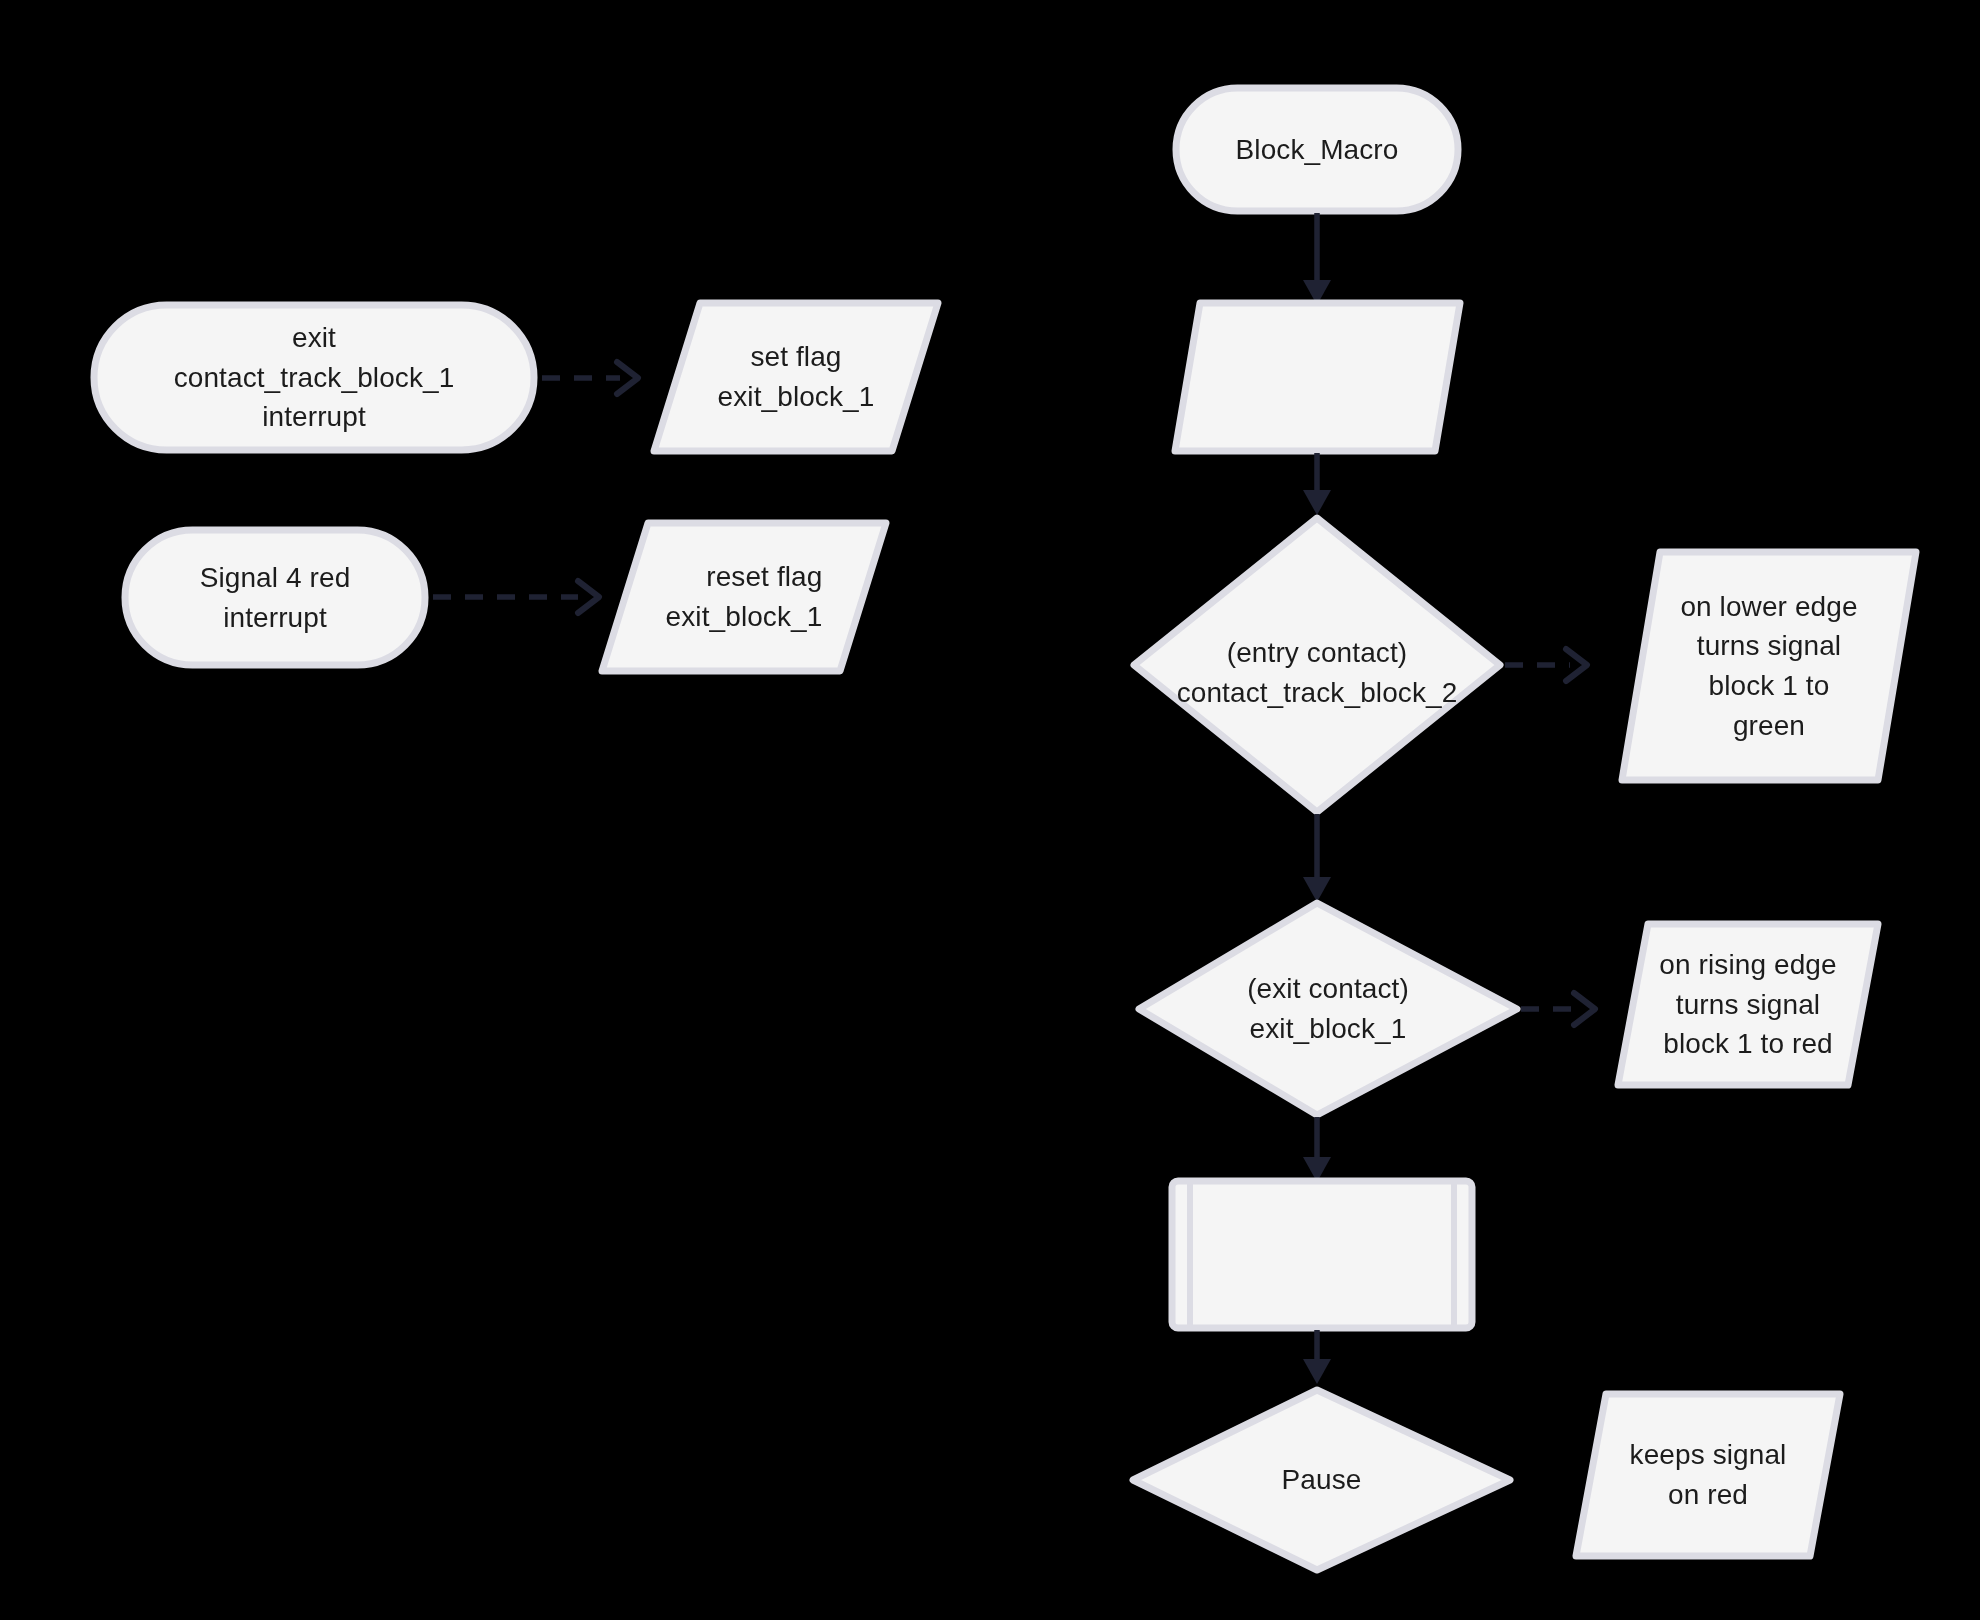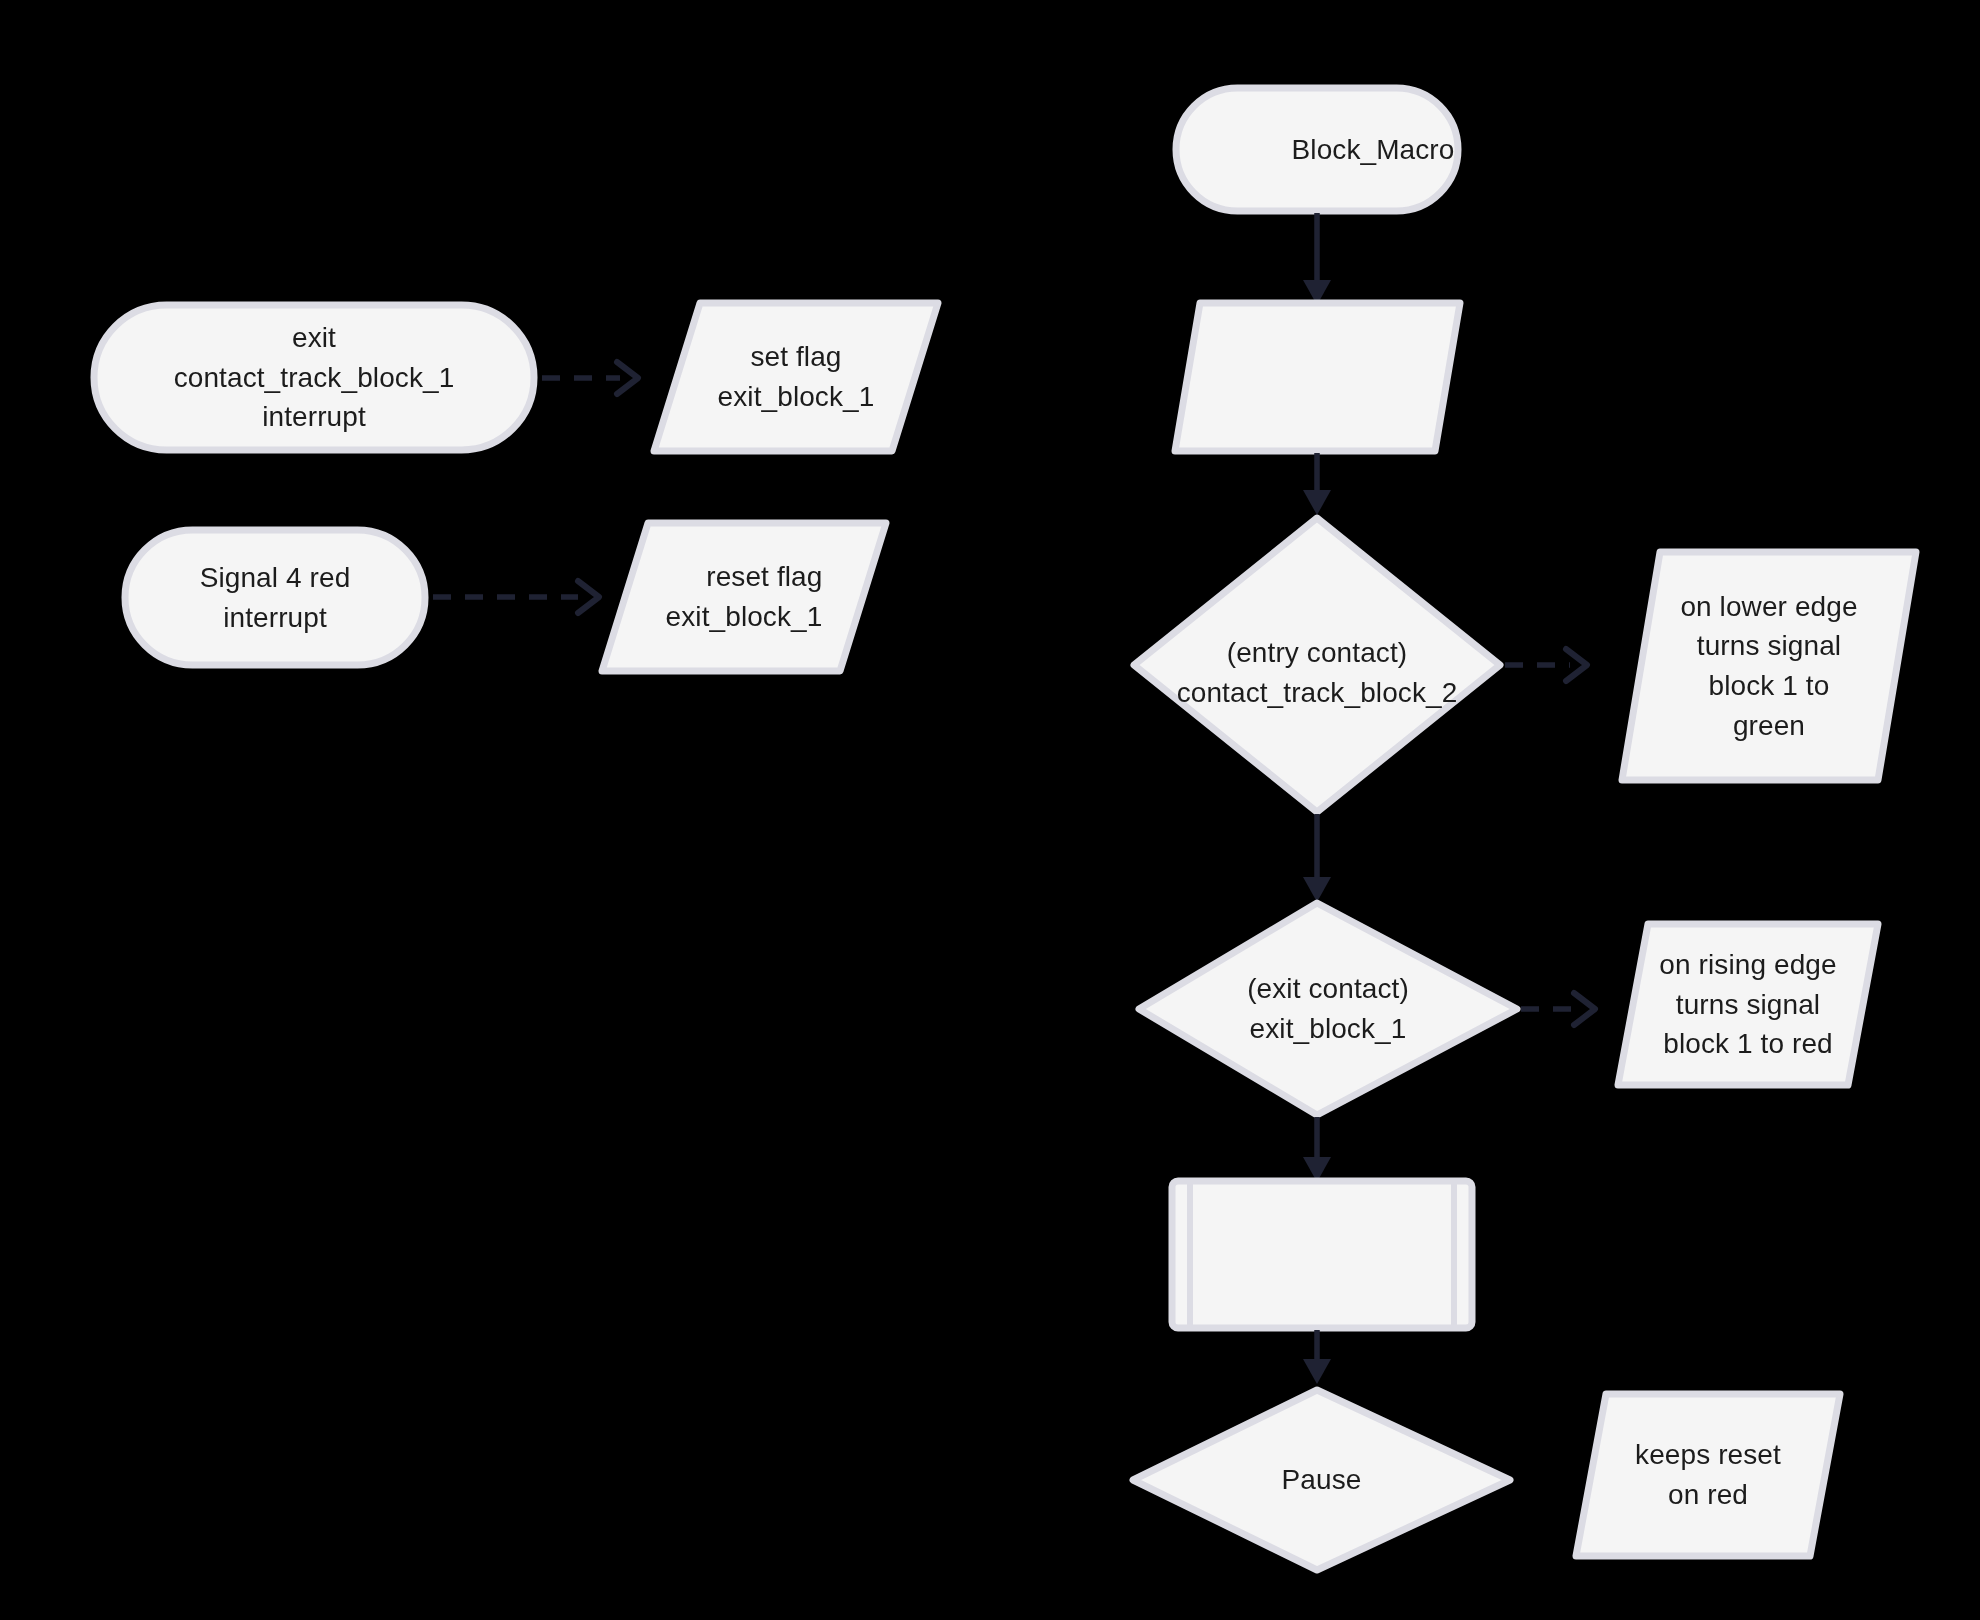--- a/index.html
+++ b/index.html
@@ -138,37 +138,37 @@
 
   <div class="node-label" style="left:654px; top:303px; width:284px; height:148px;">set flag
 exit_block_1</div>
 
   <div class="node-label" style="left:125px; top:530px; width:300px; height:135px;">Signal 4 red
 interrupt</div>
 
   <div class="node-label" style="left:602px; top:523px; width:284px; height:148px;text-align:right;">reset flag
 exit_block_1</div>
 
-  <div class="node-label" style="left:1232px; top:88px; width:282px; height:123px;text-align:right;">Block_Macro</div>
+  <div class="node-label" style="left:1176px; top:88px; width:282px; height:123px;text-align:right;">Block_Macro</div>
 
 
   <div class="node-label" style="left:1134px; top:596px; width:366px; height:154px;">(entry contact)
 contact_track_block_2</div>
 
   <div class="node-label" style="left:1622px; top:552px; width:294px; height:228px;">on lower edge
 turns signal
 block 1 to
 green</div>
 
   <div class="node-label" style="left:1139px; top:932px; width:378px; height:154px;">(exit contact)
 exit_block_1</div>
 
   <div class="node-label" style="left:1618px; top:924px; width:260px; height:161px;">on rising edge
 turns signal
 block 1 to red</div>
 
 
   <div class="node-label" style="left:1133px; top:1440px; width:377px; height:80px;">Pause</div>
 
-  <div class="node-label" style="left:1576px; top:1394px; width:264px; height:162px;">keeps reset
+  <div class="node-label" style="left:1576px; top:1394px; width:264px; height:162px;">keeps signal
 on red</div>
 
 </div>
 
 </body></html>

